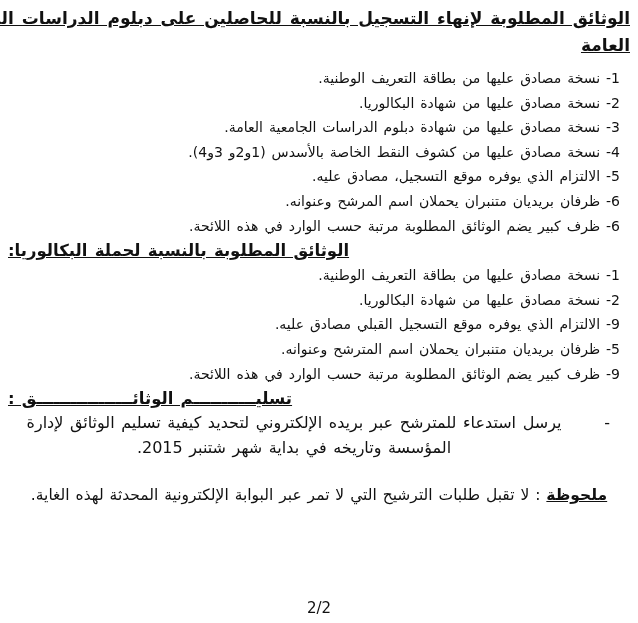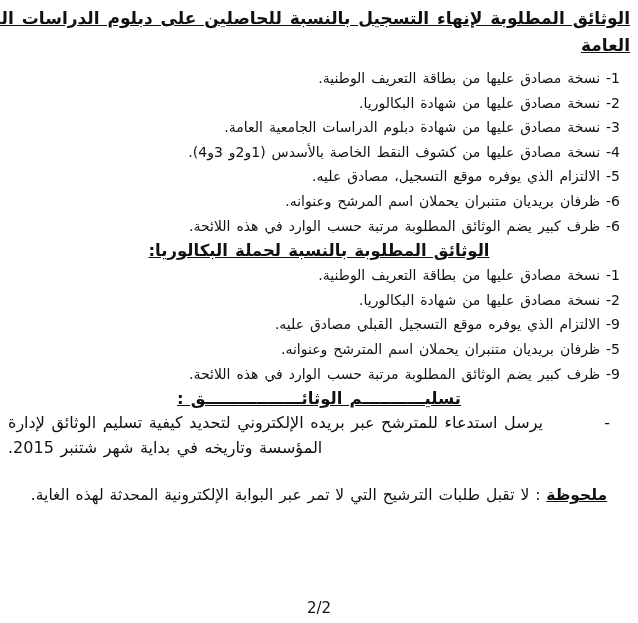--- a/index.html
+++ b/index.html
@@ -39,42 +39,42 @@
     line-height: 24.6px;
     text-align: right;
     padding-right: 20px;
     text-indent: -20px;
     word-spacing: 1.5px;
   }
   .section-heading {
     font-size: 16.5px;
     font-weight: bold;
     line-height: 25px;
-    text-align: center;
+    text-align: left;
     text-decoration: underline;
     word-spacing: 1.5px;
   }
   .bullet-row {
     display: flex;
     align-items: flex-start;
     margin-right: 20px;
   }
   .bullet-marker {
     flex: 0 0 30px;
     font-size: 16px;
     line-height: 24.6px;
     text-align: right;
     padding-left: 14px;
     box-sizing: border-box;
   }
   .bullet-text {
     flex: 1 1 auto;
     font-size: 16px;
     line-height: 24.6px;
-    text-align: left;
+    text-align: center;
     word-spacing: 1.5px;
   }
   .note-line {
     margin-top: 23px;
     font-size: 15.5px;
     line-height: 24px;
     text-align: center;
     white-space: nowrap;
     word-spacing: 1px;
   }

